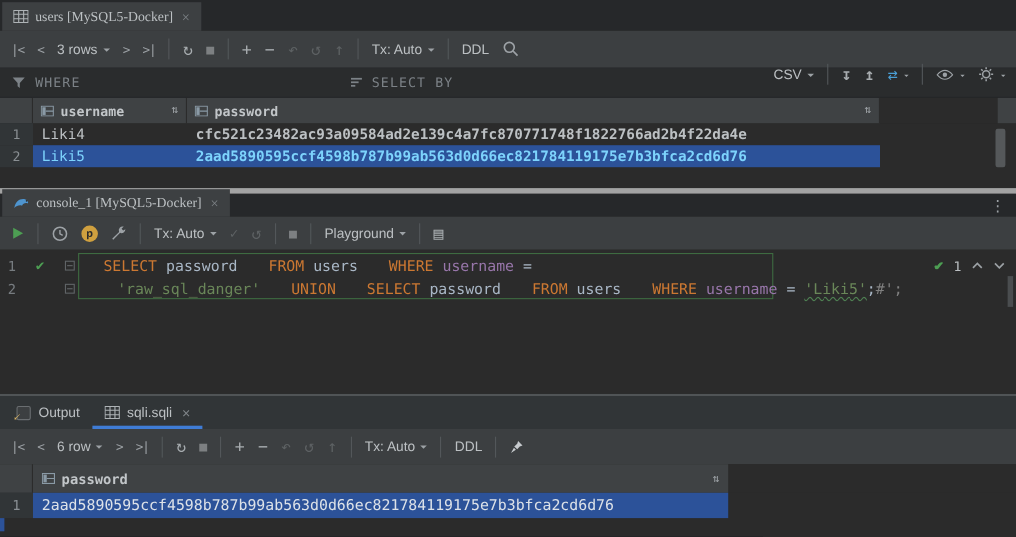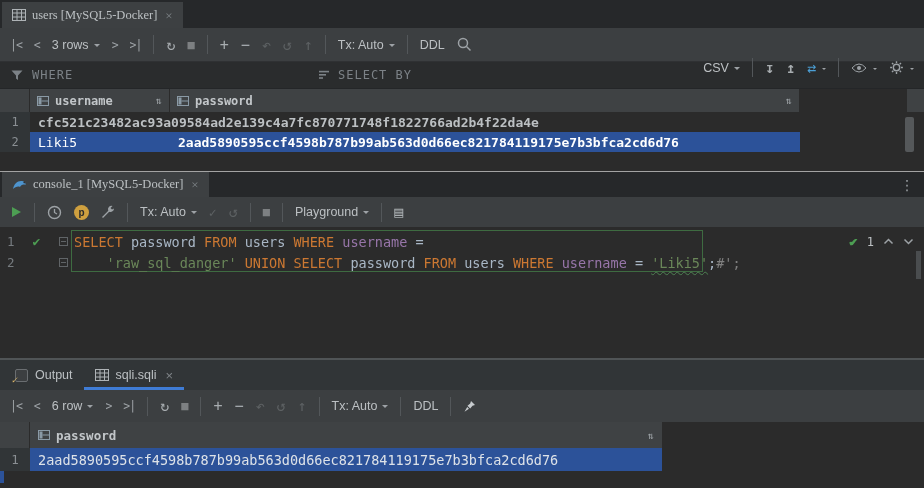--- a/index.html
+++ b/index.html
@@ -13,21 +13,21 @@
   .sep  { width:1px; height:19px; background:#53575a; }
   .dd   { width:0; height:0; border:3.5px solid transparent; border-top-color:#9da2a6;
           display:inline-block; margin-top:4px; }
   .dd.mini { border-width:2.5px; margin-left:1px; }
   .glyph { font-family:"DejaVu Sans Mono", monospace; color:#9da2a6; }
   .dim   { color:#5d6163 !important; }
 
   
   .tabbar { background:#26282a; display:flex; align-items:flex-end; padding-left:2px; }
   .tabbar.top { height:28px; }
-  .tabbar.mid { height:26px; border-top:1px solid #a3a3a3; }
+  .tabbar.mid { height:26px; border-top:5px solid #a3a3a3; }
   .etab { background:#3d4042; color:#bcc0c3; font-size:12.5px; display:flex; align-items:center;
           gap:6px; padding:1px 10px; height:26px;font-family:Liberation Serif, serif; }
   .tabbar.mid .etab { height:25px; }
   .close-x { color:#7f8488; font-size:13px; line-height:1; margin-left:2px; }
   .kebab { margin-left:auto; align-self:center; padding-right:10px; color:#9da2a6; font-size:14px; }
 
   
   .toolbar { background:#3c3f41; display:flex; align-items:center; padding:0 10px; gap:12px;
              color:#bcc0c3; font-size:12.5px; }
   .toolbar.grid-tb { height:34px; border-bottom:1px solid #2f3133; }
@@ -54,21 +54,21 @@
   .th-username { width:140px; } .th-password { width:630px; }
   .sort { margin-left:auto; color:#9da2a6; font-size:10px; font-weight:normal; }
   .th-fill { flex:1; background:#2b2b2b; }
   .th-corner { width:17px; background:#3f4244; }
   .tbody { position:relative; }
   .trow { height:20px; display:flex; font-family:"DejaVu Sans Mono",monospace; font-size:13px; color:#bcc0c3; }
   .td-gutter { width:30px; background:#313537; color:#8a8f93; font-size:12px; display:flex;
                align-items:center; justify-content:center; }
   .td { display:flex; align-items:center; padding:0 8px; white-space:nowrap; overflow:hidden; }
   .td-username { width:140px; } .td-password { width:630px;font-weight:bold; }
-  .trow.selected .td { background:#2c5299; color:#ffffff; }
+  .trow.selected .td { background:#2c5299; color:#7dd3fc; }
   .table-empty { height:19px; }
   .vscroll { position:absolute; right:10px; top:5px; width:9px; height:35px; background:#55585a; border-radius:2px; }
 
   
   .picon { width:15px; height:15px; border-radius:50%; background:#cfa03f; color:#2b2b2b;
            font-size:10px; font-weight:bold; display:flex; align-items:center; justify-content:center; }
   .schemaicon { position:relative; width:13px; height:12px; display:inline-block; }
   .schemaicon i { position:absolute; display:block; }
   .schemaicon .s1 { left:0; top:4px; width:6px; height:6px; background:#49789c; }
   .schemaicon .s2 { left:8px; top:0; width:4px; height:4px; background:#3f9fd0; }
@@ -83,21 +83,21 @@
   .exec-box { position:absolute; left:71px; top:3px; width:632px; height:42px;
               border:1px solid #3e6b41; pointer-events:none; }
   .gline { display:flex; height:21px; align-items:center; position:relative;
            font-family:"DejaVu Sans Mono",monospace; font-size:13.5px; }
   .ln { width:21px; padding-left:7px; color:#777c80; font-size:12.5px; font-family:"DejaVu Sans Mono",monospace; }
   .gcheck { width:31px; text-align:center; color:#4d9e53; font-size:13px; }
   .gfold { width:22px; display:flex; justify-content:center; }
   .foldbox { width:9px; height:9px; border:1px solid #606467;
              background:linear-gradient(#606467,#606467) center/5px 1px no-repeat; }
   .code { white-space:pre; position:relative; z-index:1; color:#a9b7c6; }
-  .kw { color:#cc7832; } .str { color:#6a8759; } .pur { color:#9876aa; }
+  .kw { color:#cc7832;margin-left:20px; } .str { color:#6a8759; } .pur { color:#9876aa; }
   .pln { color:#a9b7c6; } .cmt { color:#808080; }
   .squiggle { text-decoration:underline; text-decoration-style:wavy;
               text-decoration-color:#4e8052; text-decoration-thickness:1px; text-underline-offset:3px; }
   .result-widget { position:absolute; right:10px; top:7px; display:flex; align-items:center;
                    gap:9px; color:#bcc0c3; font-size:12px; z-index:2; }
   .dcheck { color:#4d9e53; letter-spacing:-7px; font-size:13px; padding-right:7px; }
   .editor-scroll { position:absolute; right:3px; top:24px; width:5px; height:28px; background:#4a4d4f; }
 
   
   .btabbar { height:32px; background:#313537; border-top:2px solid #505456; display:flex;
@@ -244,20 +244,21 @@
       <span>password</span>
       <span class="sort">⇅</span>
     </div>
     <div class="th-fill"></div>
     <div class="th-corner"></div>
   </div>
 
   <div class="tbody">
     <div class="trow">
       <div class="td-gutter">1</div>
+      <div class="td td-username">Liki4</div>
       <div class="td td-password">cfc521c23482ac93a09584ad2e139c4a7fc870771748f1822766ad2b4f22da4e</div>
     </div>
     <div class="trow selected">
       <div class="td-gutter">2</div>
       <div class="td td-username">Liki5</div>
       <div class="td td-password">2aad5890595ccf4598b787b99ab563d0d66ec821784119175e7b3bfca2cd6d76</div>
     </div>
     <div class="table-empty"></div>
     <div class="vscroll"></div>
   </div>

